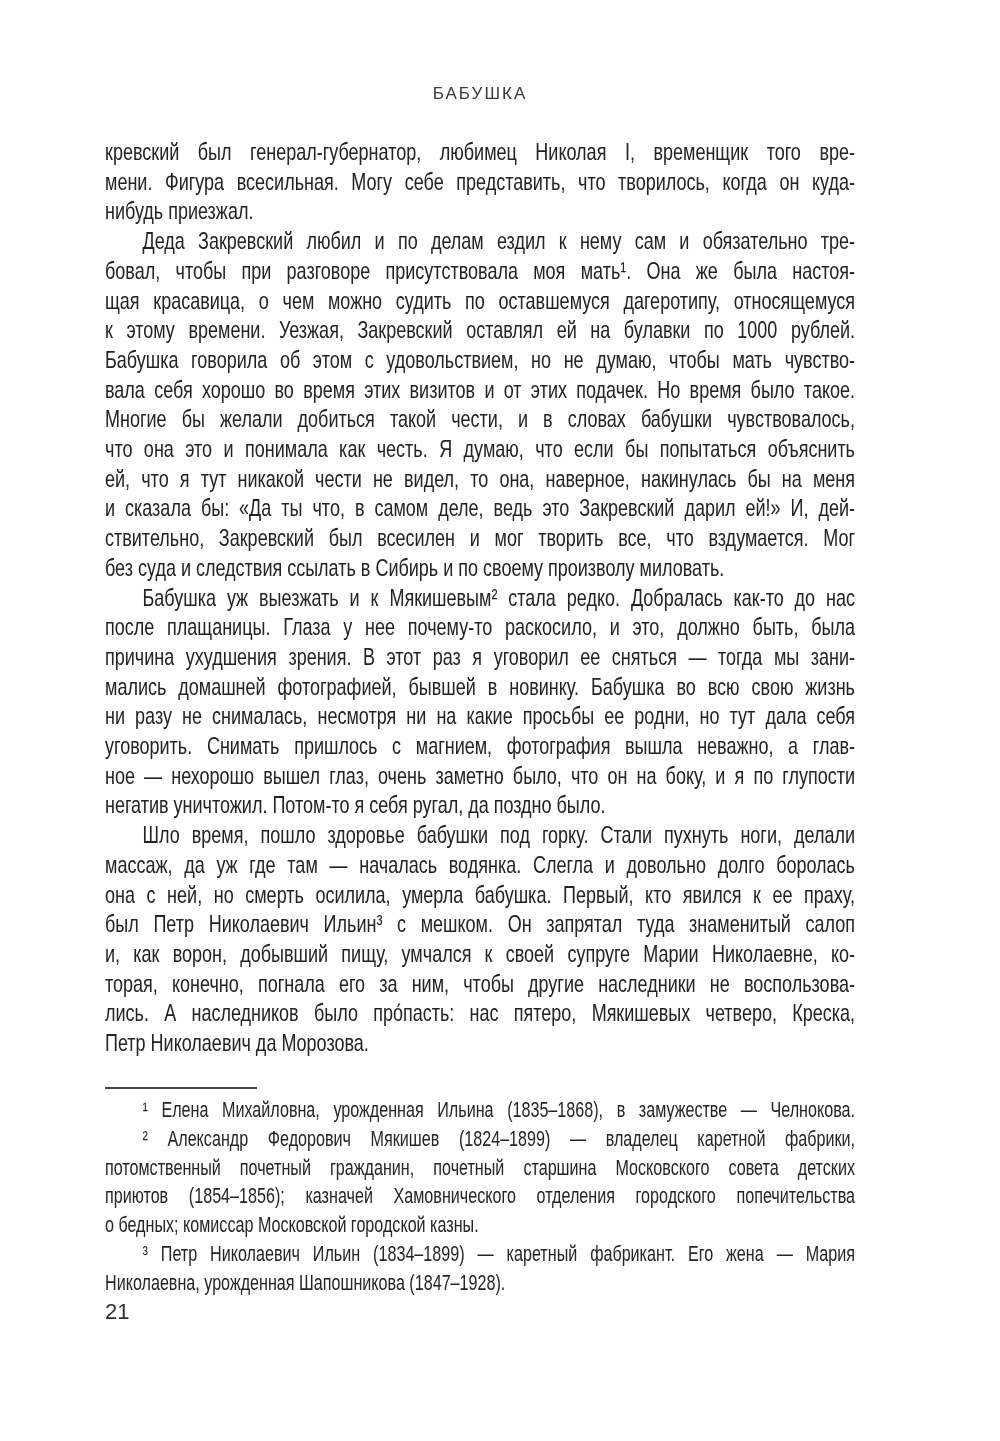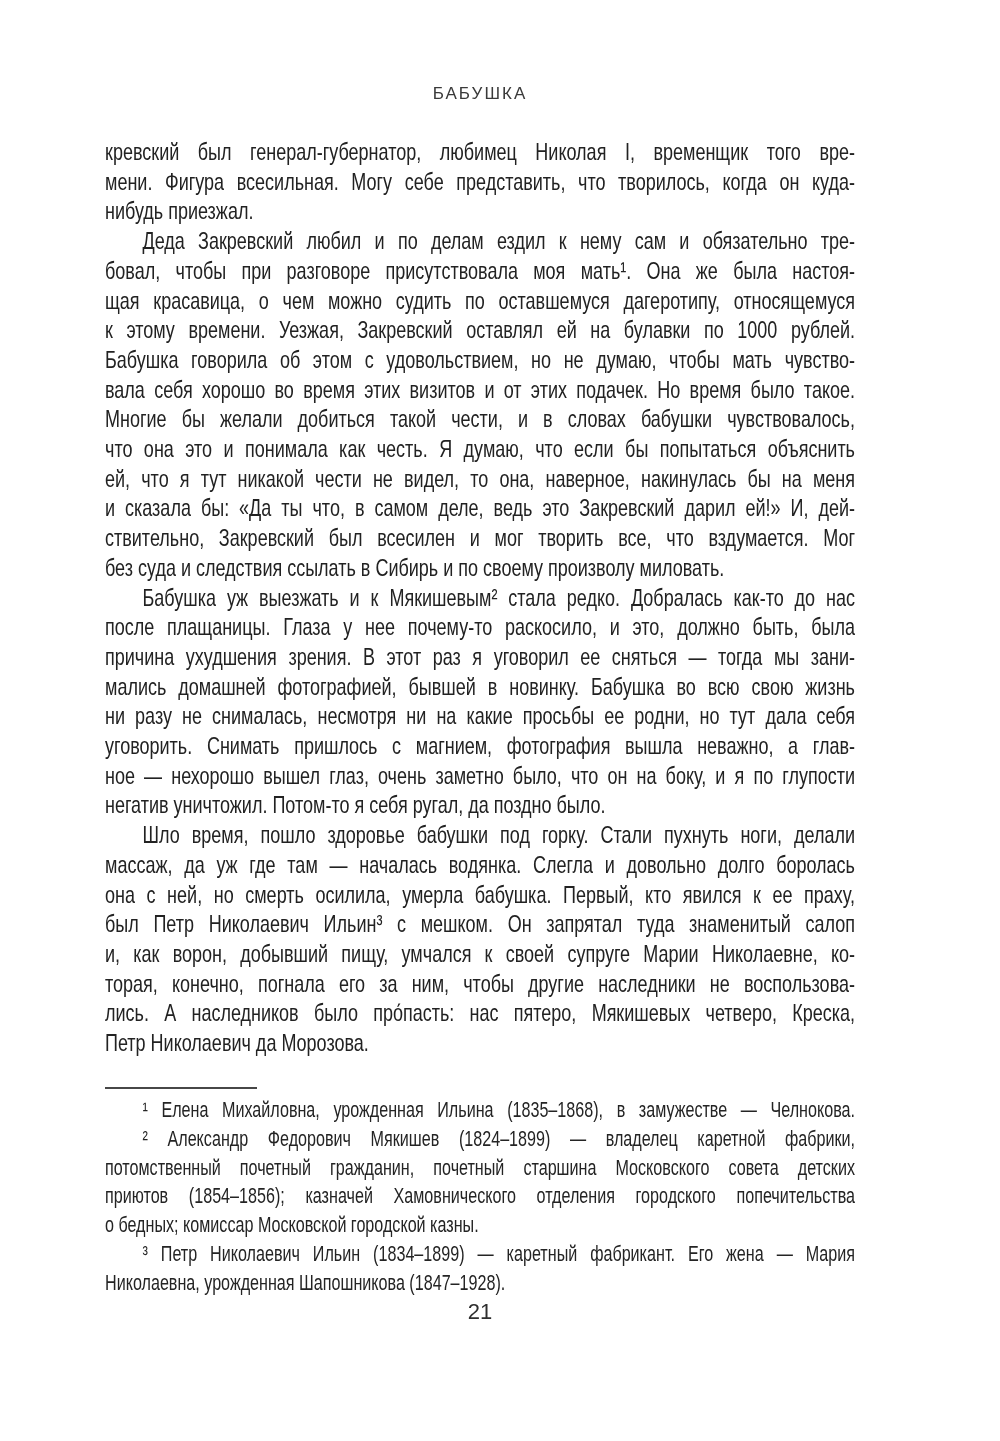--- a/index.html
+++ b/index.html
@@ -71,21 +71,20 @@
     top: 1087px;
     width: 152px;
     height: 2px;
     background: #474747;
   }
   .page-number {
     position: absolute;
     top: 1300px;
     left: 105px;
     width: 750px;
-    text-align: center;
     font-size: 22px;
     line-height: 24px;
     color: #2e2e2e;
   }
 </style>
 </head>
 <body>
 
 <div class="page">
 

